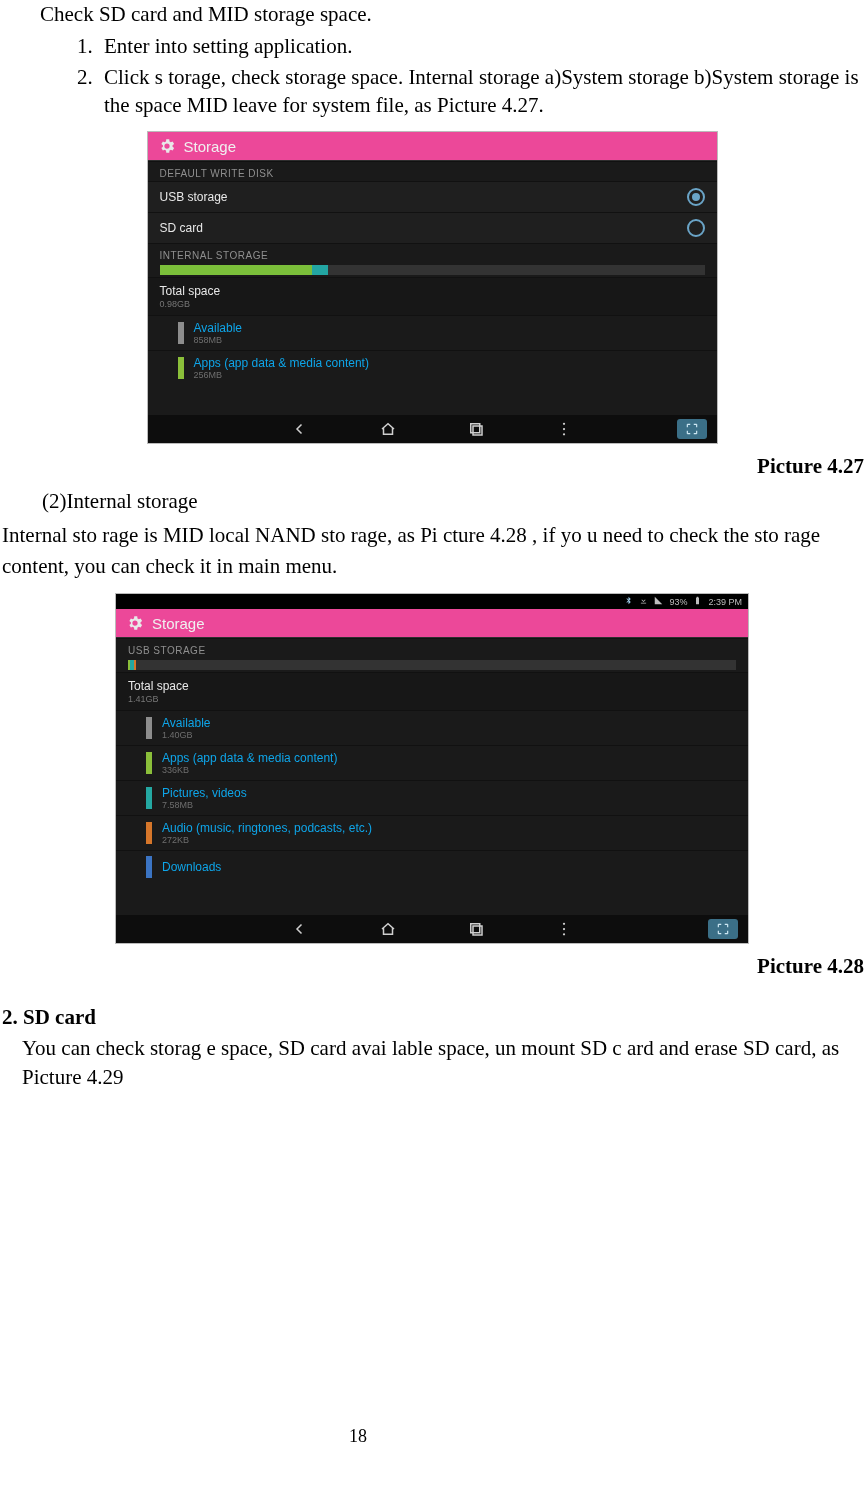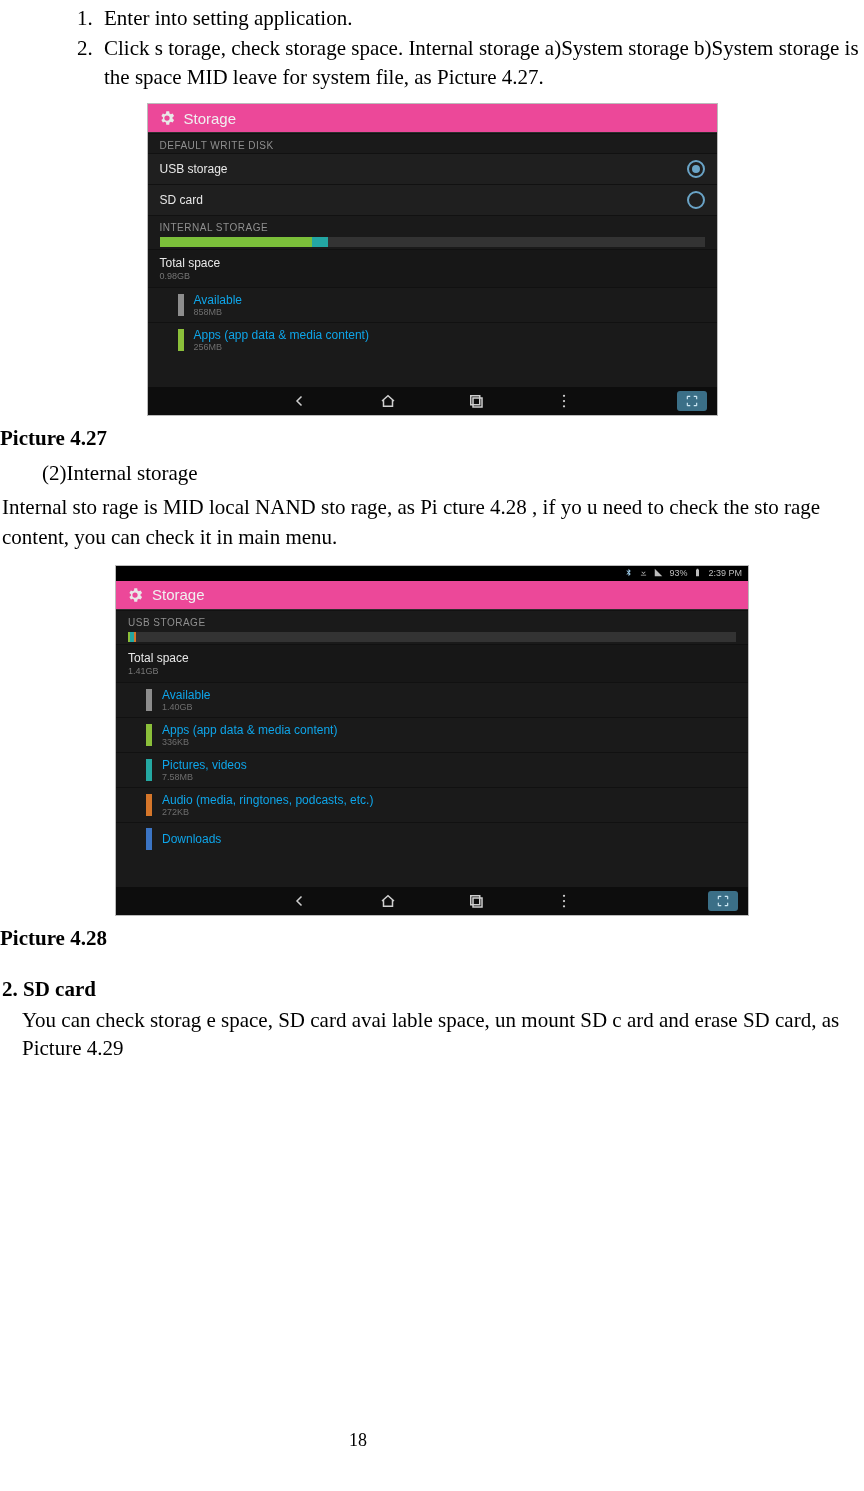--- a/index.html
+++ b/index.html
@@ -24,21 +24,21 @@
     margin-right: 20px;
     line-height: 1.35;
   }
   ol.steps {
     margin: 4px 0 0 58px;
     padding-left: 40px;
     line-height: 1.35;
   }
   ol.steps li { padding-left: 6px; margin-bottom: 2px; }
   .caption {
-    text-align: left;
+    text-align: right;
     font-weight: bold;
     margin: 10px 0;
   }
   .left2 { margin-left: 42px; }
   .para {
     margin: 6px 2px 8px 2px;
     line-height: 1.45;
   }
   .sec-head {
     font-weight: bold;
@@ -155,20 +155,21 @@
     width:30px; height:20px; background:#3b6f87; border-radius:3px;
     display:flex; align-items:center; justify-content:center;
   }
   .nav-pill svg { width:14px; height:14px; }
 </style>
 </head>
 <body>
 
 <div class="page">
 
+  <div class="body-text">Check SD card and MID storage space.</div>
 
   <ol class="steps">
     <li>Enter into setting application.</li>
     <li>Click s  torage, check   storage space.      Internal storage a)System    storage b)System storage is the space MID leave for system file, as Picture 4.27.</li>
   </ol>
 
   <div class="shot shot1">
 
     <div class="titlebar">
       <span class="gear">
@@ -325,21 +326,21 @@
         <div class="legend-row">
           <span class="swatch" style="background: rgb(36, 168, 162);"></span>
           <span class="legend-text">
             <div class="t">Pictures, videos</div>
             <div class="s">7.58MB</div>
           </span>
         </div>
         <div class="legend-row">
           <span class="swatch" style="background: rgb(214, 118, 42);"></span>
           <span class="legend-text">
-            <div class="t">Audio (media, ringtones, podcasts, etc.)</div>
+            <div class="t">Audio (music, ringtones, podcasts, etc.)</div>
             <div class="s">272KB</div>
           </span>
         </div>
         <div class="legend-row">
           <span class="swatch" style="background: rgb(59, 116, 195);"></span>
           <span class="legend-text">
             <div class="t">Downloads</div>
             <div class="s"></div>
           </span>
         </div>

